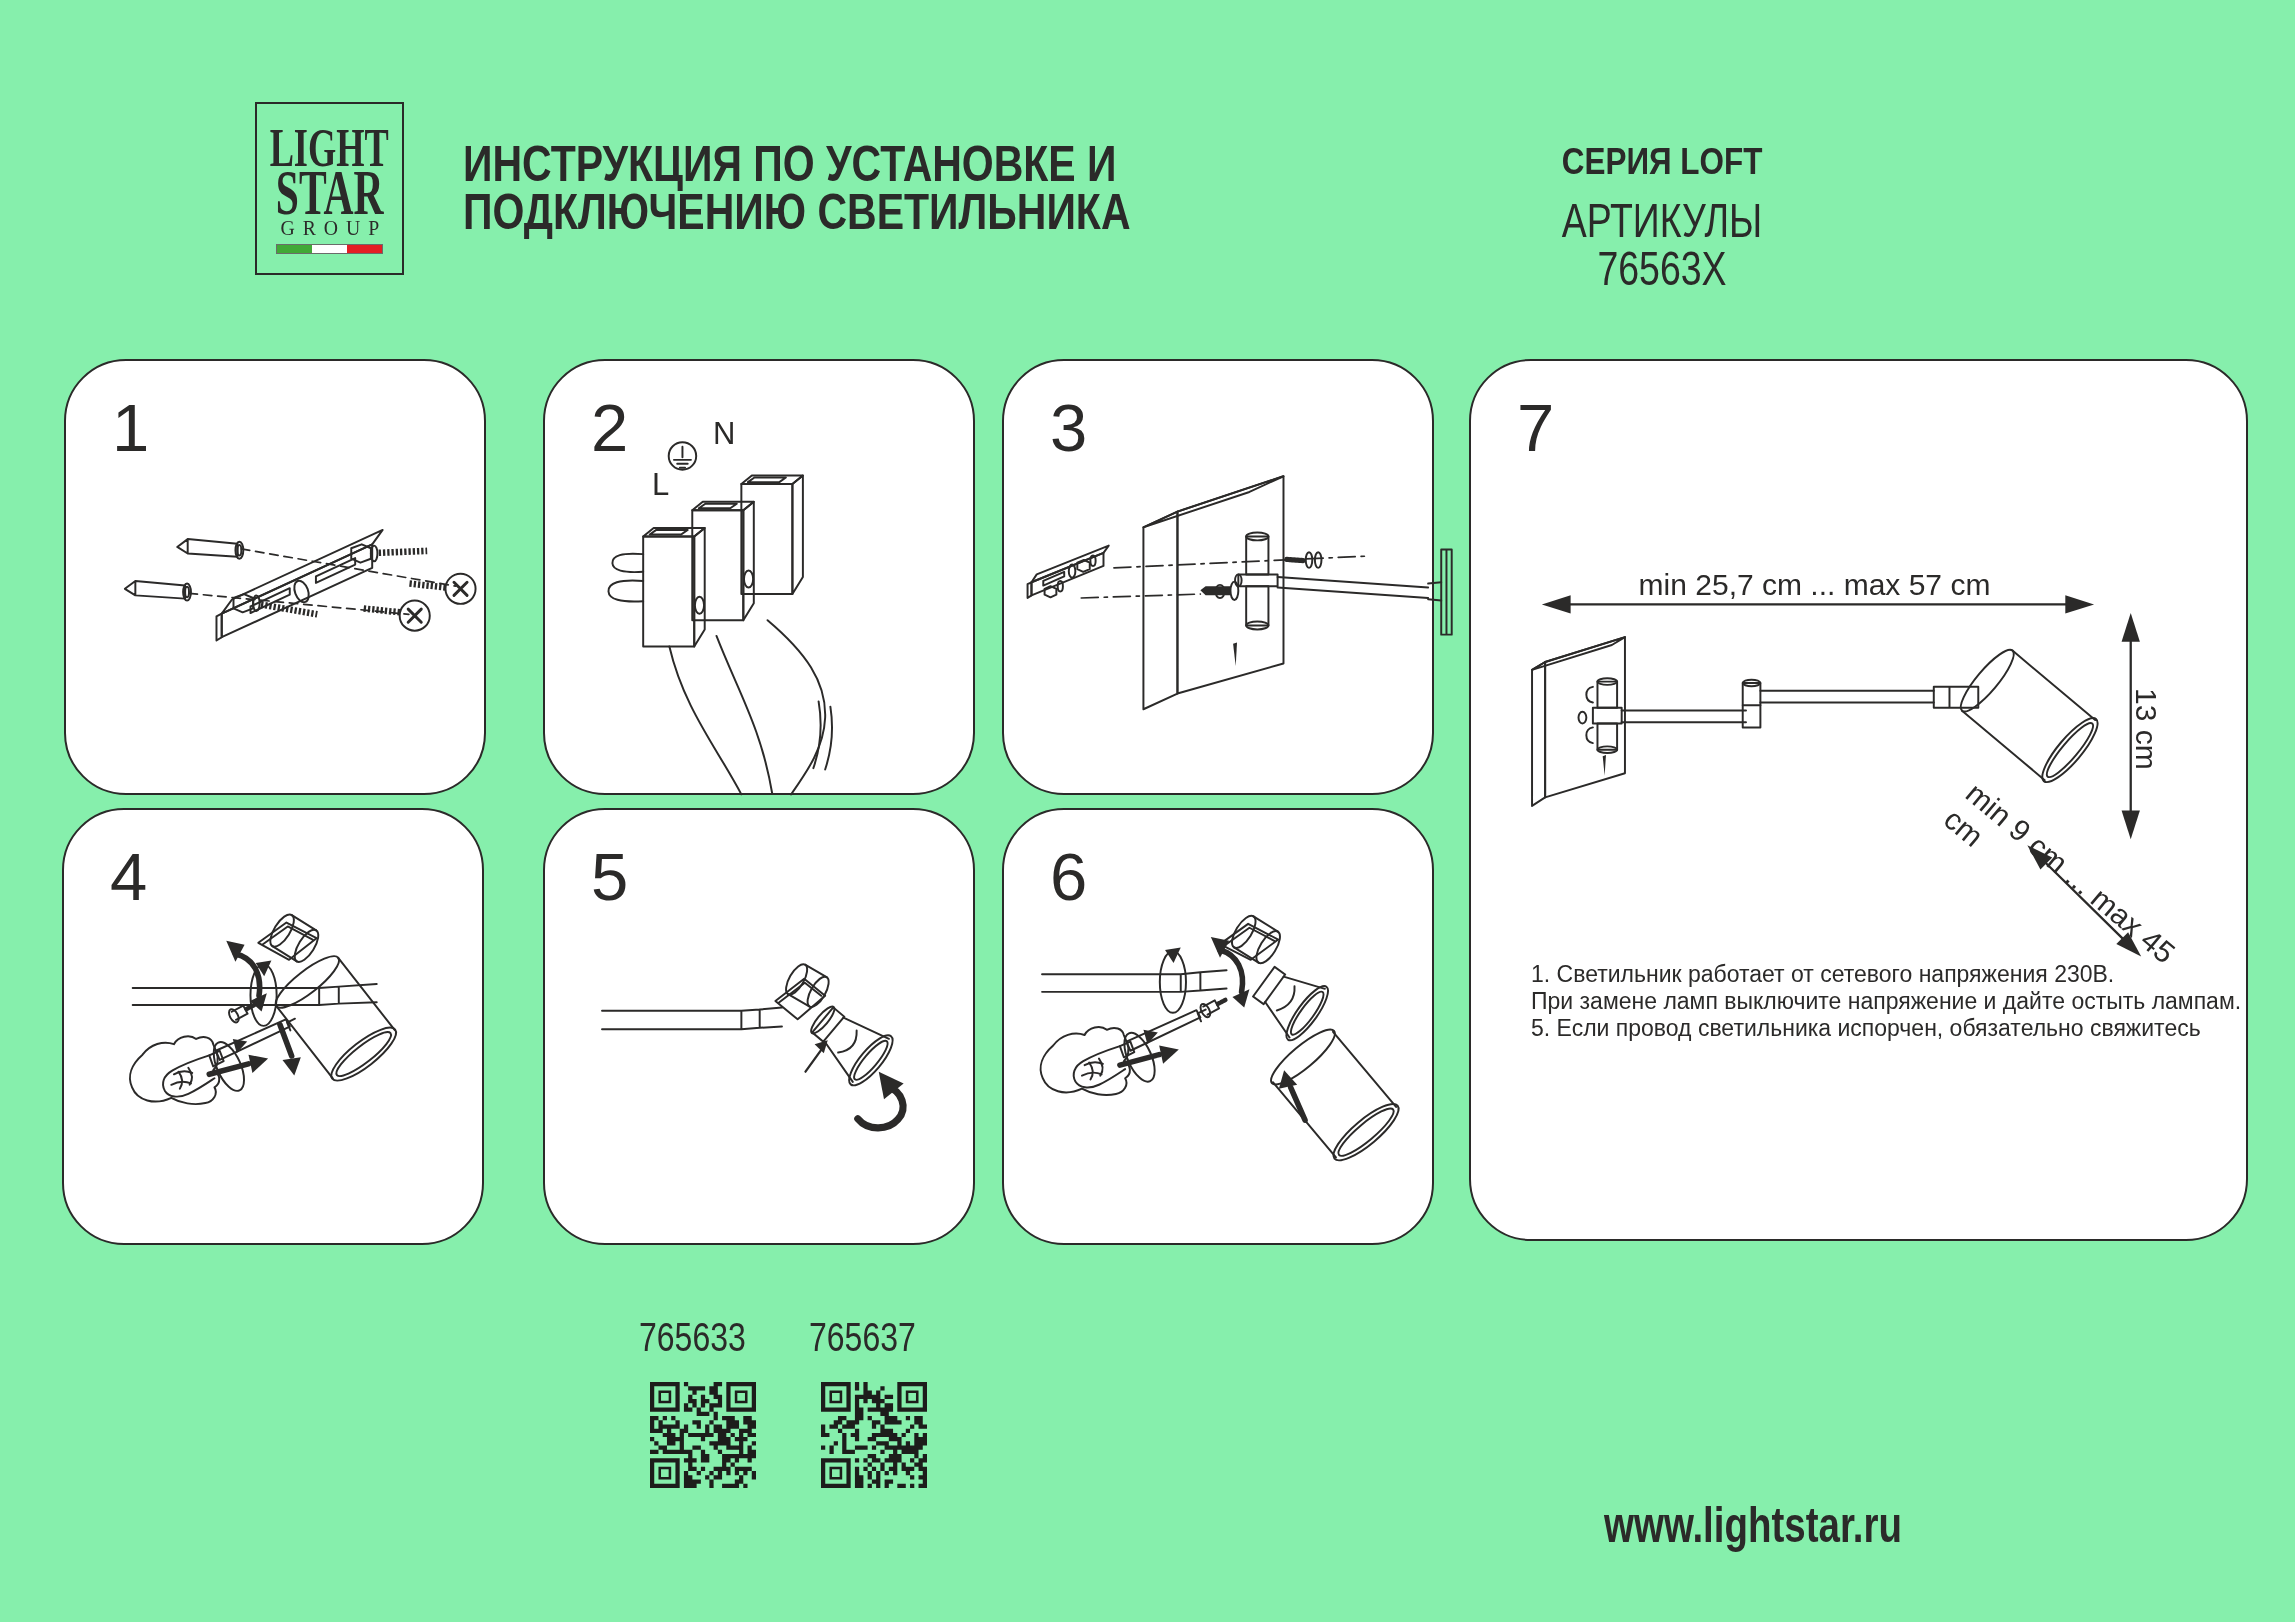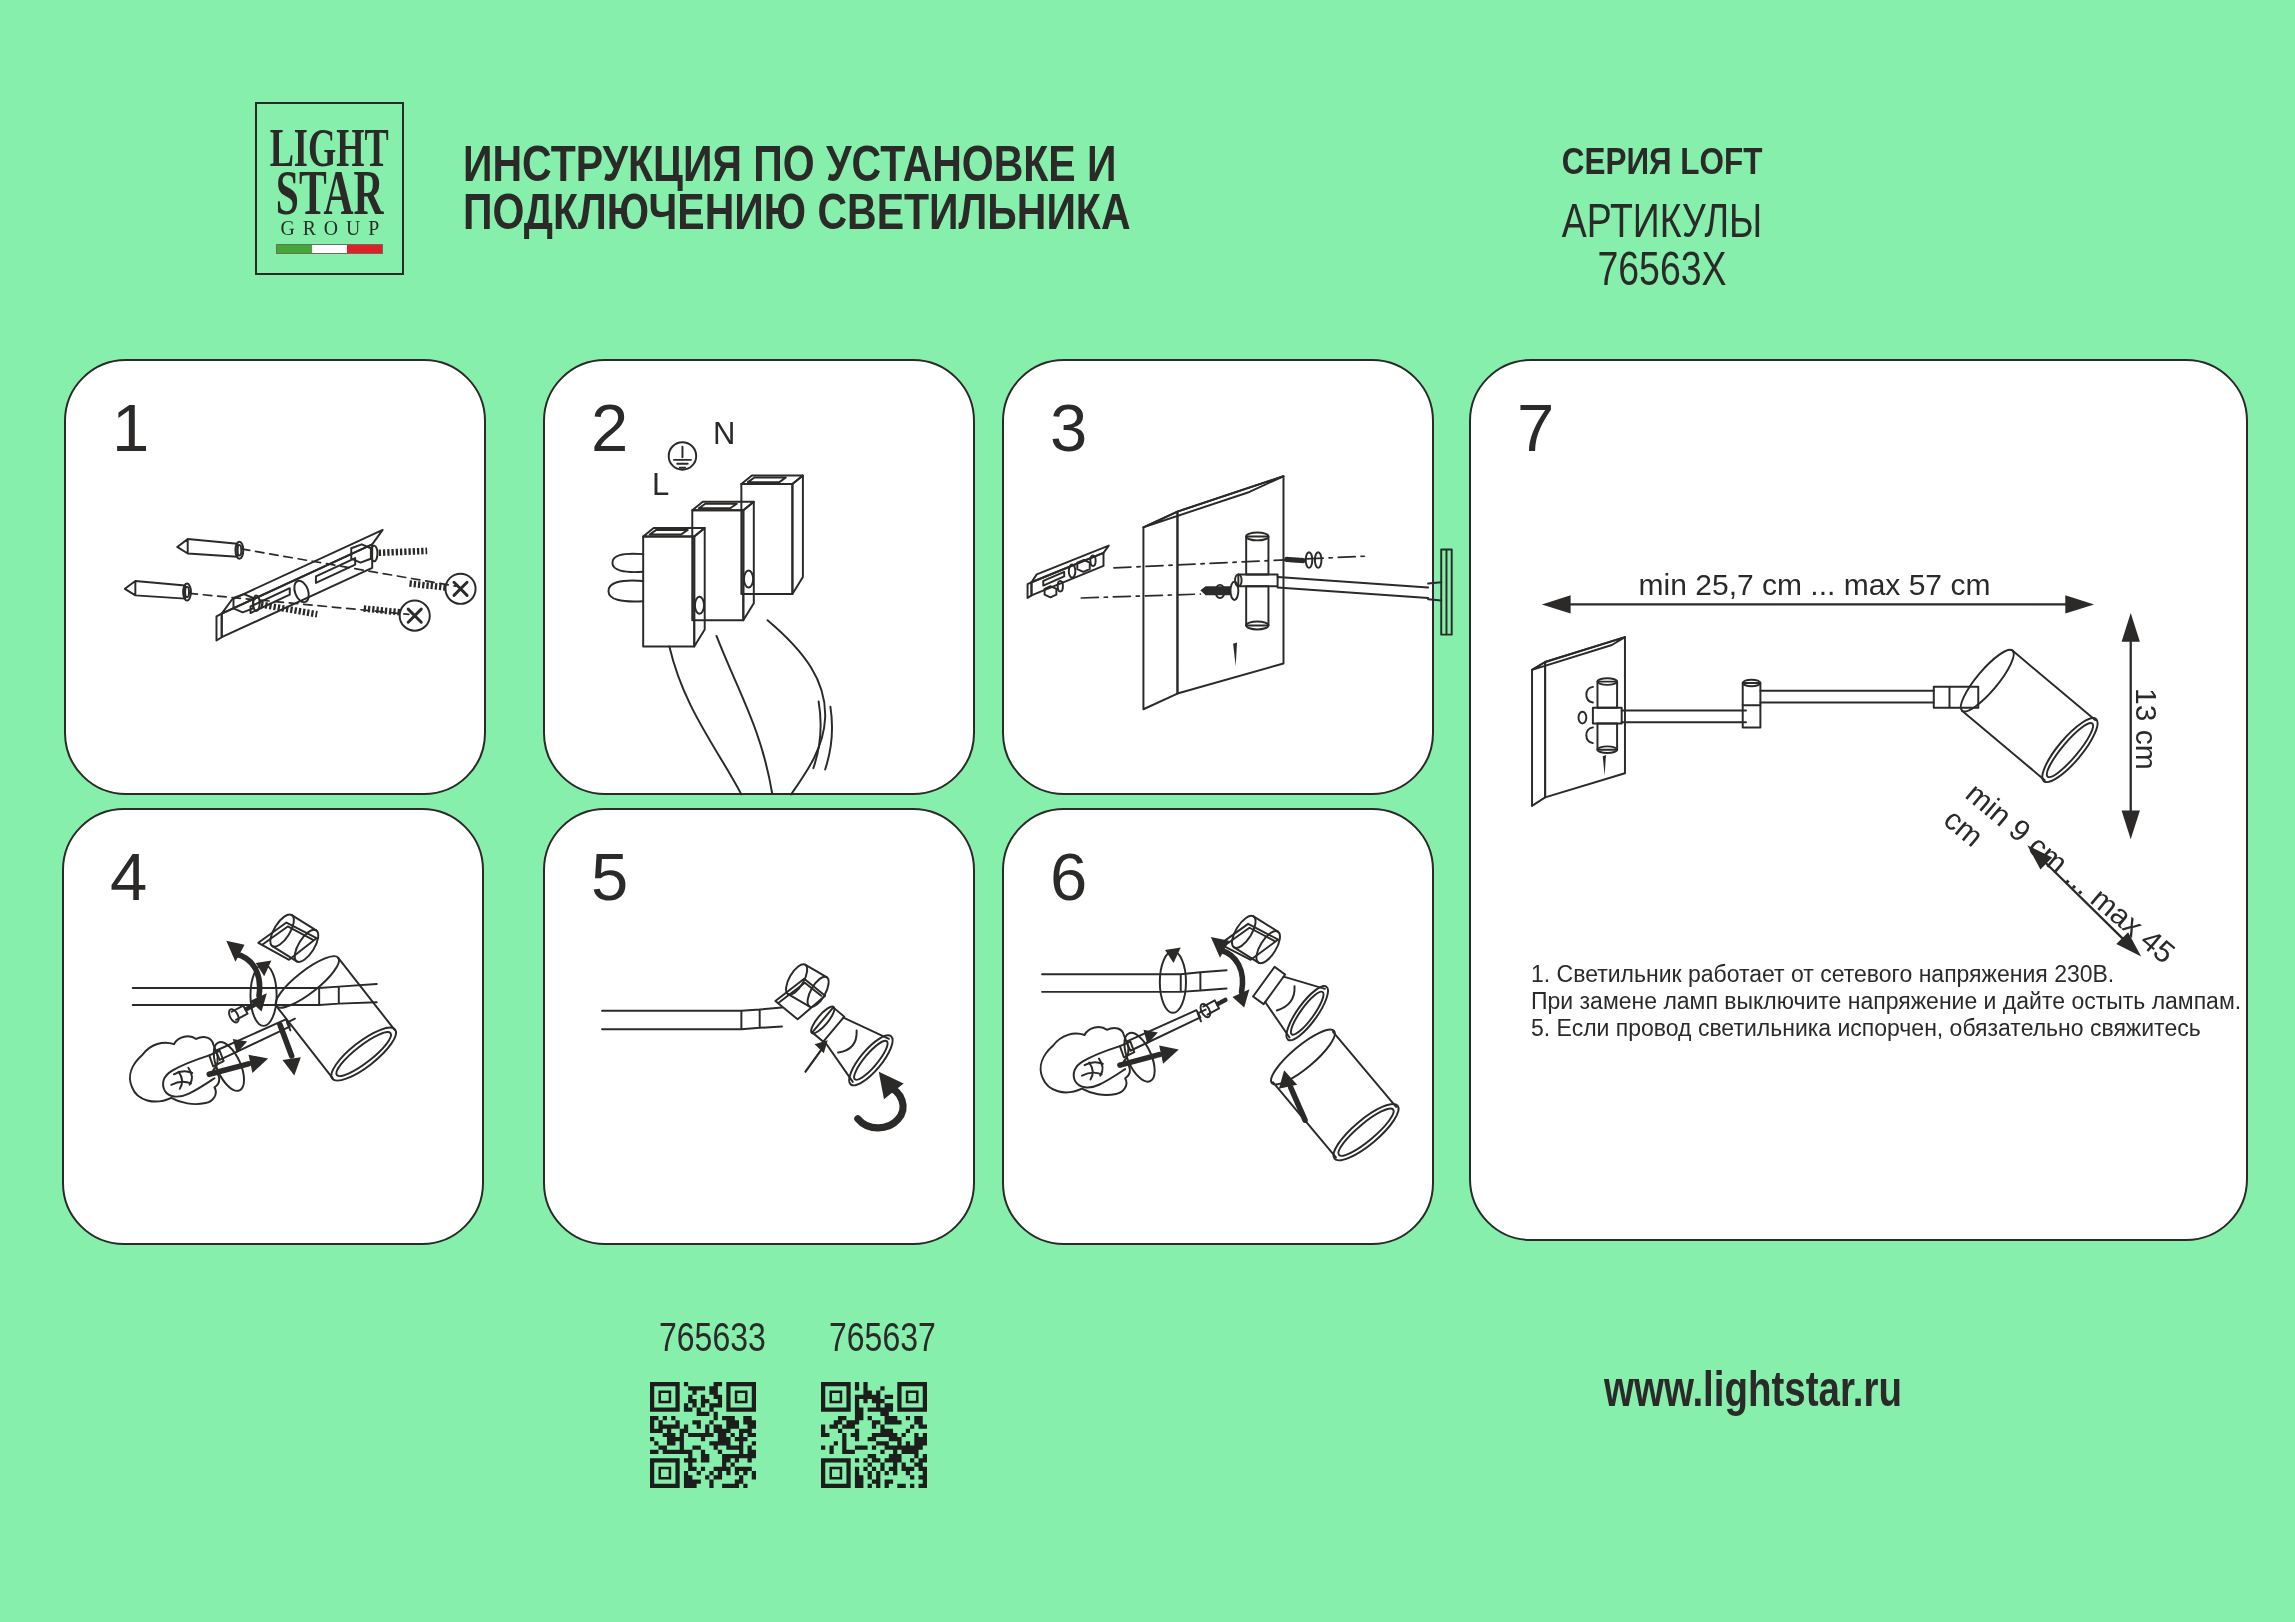--- a/index.html
+++ b/index.html
@@ -38,24 +38,24 @@
   .draw .dashdot{stroke-dasharray:26 9 5 9;stroke-width:2.6;}
   
   .t-label{position:absolute;font-size:31px;font-weight:400;}
   
   .dim{font-size:30px;font-weight:400;}
   .dim-h{position:absolute;left:62px;top:207px;width:563px;text-align:center;}
   .dim-v{position:absolute;left:692px;top:327px;transform:rotate(90deg);transform-origin:left top;}
   .dim-d{position:absolute;left:510px;top:415px;transform:rotate(40deg);transform-origin:left top;}
   .notes{position:absolute;left:60px;top:600px;width:700px;font-size:23px;line-height:27px;white-space:nowrap;}
   
-  .article{position:absolute;top:1314px;width:157px;text-align:right;font-size:41px;font-weight:400;}
+  .article{position:absolute;top:1314px;width:157px;text-align:left;font-size:41px;font-weight:400;}
   .article .cond{transform:scaleX(.78);transform-origin:center top;display:inline-block;}
   .qr{position:absolute;top:1382px;width:106px;height:106px;}
-  .site{position:absolute;left:1604px;top:1360px;font-size:50px;font-weight:bold;}
+  .site{position:absolute;left:1604px;top:1496px;font-size:50px;font-weight:bold;}
   .site .cond{transform:scaleX(.77);}
 </style>
 </head>
 <body>
 
 <div class="page">
 
   <div class="logo-box">
     <div class="logo-l1">LIGHT</div>
     <div class="logo-l2">STAR</div>

